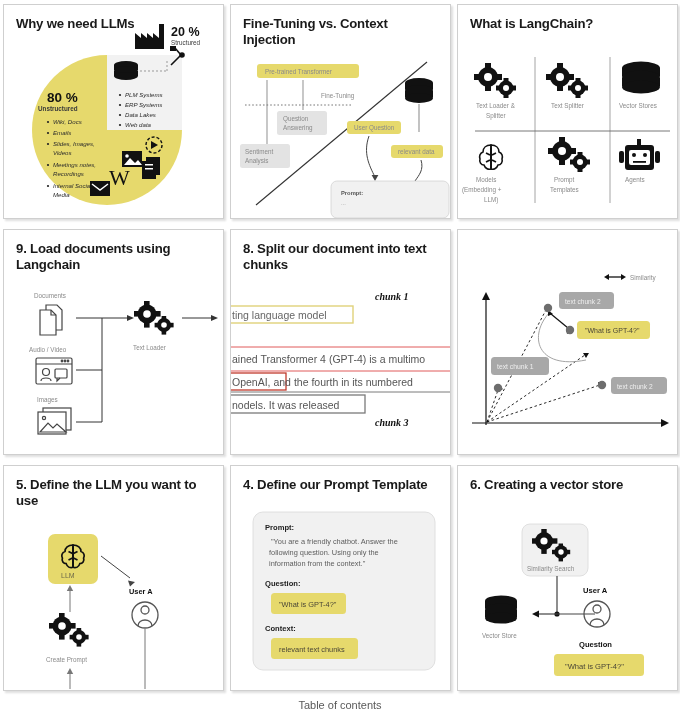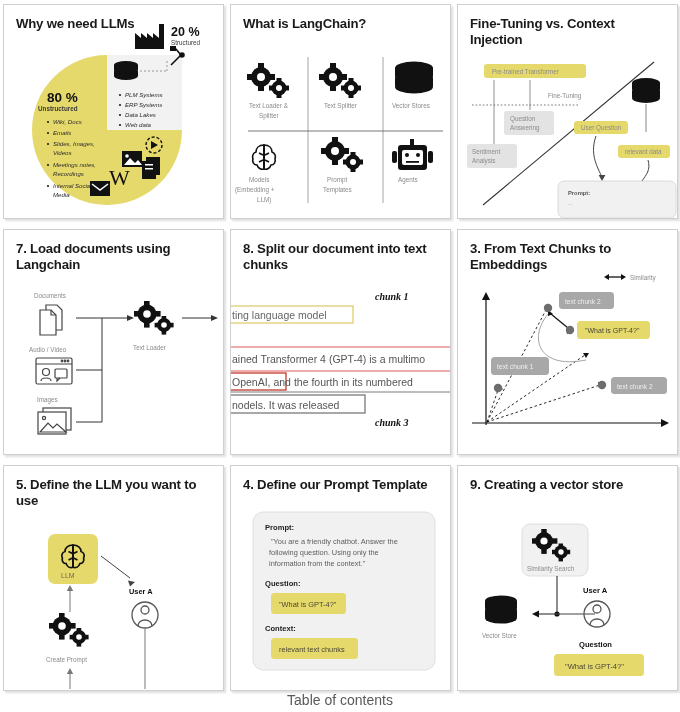--- a/index.html
+++ b/index.html
@@ -32,22 +32,22 @@
     line-height: 1.18;
     letter-spacing: -0.2px;
     position: absolute;
     left: 12px; top: 11px;
     width: 198px;
   }
   .stage { position: absolute; inset: 0; }
   svg { display: block; }
   .foot {
     width: 680px; text-align: center;
-    font-size: 14px; color: #5a5a5a;
-    margin-top: 1px;
+    font-size: 11px; color: #5a5a5a;
+    margin-top: 8px;
   }
 
   
   .gray-lbl { font-family:"Liberation Sans",sans-serif; font-size:6.3px; fill:#8a8a8a; }
   .dark-lbl { font-family:"Liberation Sans",sans-serif; font-size:6.3px; fill:#3a3a3a; }
   .ital-lbl { font-family:"Liberation Sans",sans-serif; font-size:6.1px; fill:#2b2b2b; font-style:italic; }
   .big-pct  { font-family:"Liberation Sans",sans-serif; font-weight:bold; fill:#111; }
 </style>
 </head>
 <body>
@@ -141,20 +141,86 @@
 
         <g>
           <rect x="86" y="176" width="20" height="15" fill="#111"></rect>
           <path d="M88,179 l8,6 l8,-6" fill="none" stroke="#fff" stroke-width="1.4"></path>
         </g>
       </svg>
     </div>
   </div>
 
   <div class="card">
+    <div class="title">Fine-Tuning vs. Context Injection</div>
+    <div class="stage">
+      <svg width="221" height="215" viewBox="0 0 221 215">
+
+        <line x1="25" y1="200" x2="196" y2="57" stroke="#333" stroke-width="1.1"></line>
+
+        <line x1="36" y1="75" x2="36" y2="140" stroke="#9a9a9a" stroke-width="1.1"></line>
+        <line x1="72" y1="75" x2="72" y2="105" stroke="#9a9a9a" stroke-width="1.1"></line>
+
+        <line x1="14" y1="100" x2="120" y2="100" stroke="#777" stroke-width="1" stroke-dasharray="1.6,2"></line>
+
+        <g>
+          <rect x="26" y="59" width="102" height="14" rx="3" fill="#E6D96C"></rect>
+          <text class="gray-lbl" x="34" y="69" fill="#6e6a4a">Pre-trained Transformer</text>
+        </g>
+
+        <text class="gray-lbl" x="90" y="93" font-size="7.2" fill="#8a8a8a">Fine-Tuning</text>
+
+        <g>
+          <rect x="46" y="106" width="50" height="24" rx="2.5" fill="#E3E3E3"></rect>
+          <text class="gray-lbl" x="52" y="116" fill="#7d7d7d">Question</text>
+          <text class="gray-lbl" x="52" y="125" fill="#7d7d7d">Answering</text>
+        </g>
+
+        <g>
+          <rect x="9" y="139" width="50" height="24" rx="2.5" fill="#E3E3E3"></rect>
+          <text class="gray-lbl" x="14" y="149" fill="#7d7d7d">Sentiment</text>
+          <text class="gray-lbl" x="14" y="158" fill="#7d7d7d">Analysis</text>
+        </g>
+
+        <g fill="#111">
+          <ellipse cx="188" cy="78" rx="14" ry="5"></ellipse>
+          <rect x="174" y="78" width="28" height="6"></rect>
+          <ellipse cx="188" cy="85" rx="14" ry="5"></ellipse>
+          <rect x="174" y="86" width="28" height="6"></rect>
+          <ellipse cx="188" cy="93" rx="14" ry="5"></ellipse>
+        </g>
+        <line x1="188" y1="99" x2="188" y2="127" stroke="#9a9a9a" stroke-width="1.2"></line>
+
+        <g>
+          <rect x="116" y="116" width="54" height="13" rx="3" fill="#E6D96C"></rect>
+          <text class="gray-lbl" x="123" y="125" font-size="5.6" fill="#6e6a4a">User Question</text>
+        </g>
+
+        <g>
+          <rect x="160" y="140" width="52" height="13" rx="3" fill="#E6D96C"></rect>
+          <text class="gray-lbl" x="167" y="149" font-size="5.6" fill="#6e6a4a">relevant data</text>
+        </g>
+
+        <g fill="none" stroke="#444" stroke-width="1">
+          <path d="M138,131 C132,148 138,160 144,172"></path>
+          <path d="M190,155 C193,165 188,170 184,176"></path>
+        </g>
+        <path d="M144,176 l-3.4,-6 l6.8,0 z" fill="#444"></path>
+        <path d="M183,180 l5.6,-3.8 l-1.6,6.6 z" fill="#444"></path>
+
+        <g>
+          <rect x="100" y="176" width="118" height="37" rx="6" fill="#F1F1F1" stroke="#D3D3D3" stroke-width="0.8"></rect>
+          <text x="110" y="190" font-family="Liberation Sans, sans-serif" font-size="5.8" font-weight="bold" fill="#555">Prompt:</text>
+          <text x="110" y="200" font-family="Liberation Sans, sans-serif" font-size="5.8" fill="#8d8d8d">...</text>
+        </g>
+      </svg>
+    </div>
+  </div>
+
+  <div class="card">
     <div class="title">What is LangChain?</div>
     <div class="stage">
       <svg width="221" height="215" viewBox="0 0 221 215">
 
         <line x1="77" y1="52" x2="77" y2="198" stroke="#9a9a9a" stroke-width="0.9"></line>
         <line x1="152" y1="52" x2="152" y2="198" stroke="#9a9a9a" stroke-width="0.9"></line>
         <line x1="17" y1="126" x2="212" y2="126" stroke="#6a6a6a" stroke-width="0.9"></line>
 
         <g>
           <g fill="#111">
@@ -249,87 +315,21 @@
             <rect x="161" y="146" width="5" height="12" rx="2"></rect>
             <rect x="197" y="146" width="5" height="12" rx="2"></rect>
           </g>
           <text class="gray-lbl" x="167" y="177" font-size="6.6">Agents</text>
         </g>
       </svg>
     </div>
   </div>
 
   <div class="card">
-    <div class="title">Fine-Tuning vs. Context Injection</div>
-    <div class="stage">
-      <svg width="221" height="215" viewBox="0 0 221 215">
-
-        <line x1="25" y1="200" x2="196" y2="57" stroke="#333" stroke-width="1.1"></line>
-
-        <line x1="36" y1="75" x2="36" y2="140" stroke="#9a9a9a" stroke-width="1.1"></line>
-        <line x1="72" y1="75" x2="72" y2="105" stroke="#9a9a9a" stroke-width="1.1"></line>
-
-        <line x1="14" y1="100" x2="120" y2="100" stroke="#777" stroke-width="1" stroke-dasharray="1.6,2"></line>
-
-        <g>
-          <rect x="26" y="59" width="102" height="14" rx="3" fill="#E6D96C"></rect>
-          <text class="gray-lbl" x="34" y="69" fill="#6e6a4a">Pre-trained Transformer</text>
-        </g>
-
-        <text class="gray-lbl" x="90" y="93" font-size="7.2" fill="#8a8a8a">Fine-Tuning</text>
-
-        <g>
-          <rect x="46" y="106" width="50" height="24" rx="2.5" fill="#E3E3E3"></rect>
-          <text class="gray-lbl" x="52" y="116" fill="#7d7d7d">Question</text>
-          <text class="gray-lbl" x="52" y="125" fill="#7d7d7d">Answering</text>
-        </g>
-
-        <g>
-          <rect x="9" y="139" width="50" height="24" rx="2.5" fill="#E3E3E3"></rect>
-          <text class="gray-lbl" x="14" y="149" fill="#7d7d7d">Sentiment</text>
-          <text class="gray-lbl" x="14" y="158" fill="#7d7d7d">Analysis</text>
-        </g>
-
-        <g fill="#111">
-          <ellipse cx="188" cy="78" rx="14" ry="5"></ellipse>
-          <rect x="174" y="78" width="28" height="6"></rect>
-          <ellipse cx="188" cy="85" rx="14" ry="5"></ellipse>
-          <rect x="174" y="86" width="28" height="6"></rect>
-          <ellipse cx="188" cy="93" rx="14" ry="5"></ellipse>
-        </g>
-        <line x1="188" y1="99" x2="188" y2="127" stroke="#9a9a9a" stroke-width="1.2"></line>
-
-        <g>
-          <rect x="116" y="116" width="54" height="13" rx="3" fill="#E6D96C"></rect>
-          <text class="gray-lbl" x="123" y="125" font-size="5.6" fill="#6e6a4a">User Question</text>
-        </g>
-
-        <g>
-          <rect x="160" y="140" width="52" height="13" rx="3" fill="#E6D96C"></rect>
-          <text class="gray-lbl" x="167" y="149" font-size="5.6" fill="#6e6a4a">relevant data</text>
-        </g>
-
-        <g fill="none" stroke="#444" stroke-width="1">
-          <path d="M138,131 C132,148 138,160 144,172"></path>
-          <path d="M190,155 C193,165 188,170 184,176"></path>
-        </g>
-        <path d="M144,176 l-3.4,-6 l6.8,0 z" fill="#444"></path>
-        <path d="M183,180 l5.6,-3.8 l-1.6,6.6 z" fill="#444"></path>
-
-        <g>
-          <rect x="100" y="176" width="118" height="37" rx="6" fill="#F1F1F1" stroke="#D3D3D3" stroke-width="0.8"></rect>
-          <text x="110" y="190" font-family="Liberation Sans, sans-serif" font-size="5.8" font-weight="bold" fill="#555">Prompt:</text>
-          <text x="110" y="200" font-family="Liberation Sans, sans-serif" font-size="5.8" fill="#8d8d8d">...</text>
-        </g>
-      </svg>
-    </div>
-  </div>
-
-  <div class="card">
-    <div class="title">7. Load documents using Langchain</div>
+    <div class="title">9. Load documents using Langchain</div>
     <div class="stage">
       <svg width="221" height="226" viewBox="0 0 221 226">
 
         <text class="gray-lbl" x="30" y="68" font-size="7" fill="#3a3a3a">Documents</text>
         <g fill="none" stroke="#444" stroke-width="1.2">
           <path d="M42,75 l11,0 l5,5 l0,20 l-16,0 z"></path>
           <path d="M36,80 l11,0 l5,5 l0,20 l-16,0 z" fill="#fff"></path>
           <path d="M47,80 l0,5 l5,0"></path>
         </g>
 
@@ -404,21 +404,20 @@
 
         <rect x="-2" y="165" width="136" height="18" fill="none" stroke="#7A7A7A" stroke-width="1.3"></rect>
         <text x="1" y="179" font-family="Liberation Sans, sans-serif" font-size="10.5" fill="#555">nodels. It was released</text>
 
         <text x="144" y="196" font-family="Liberation Serif, serif" font-style="italic" font-weight="bold" font-size="10" fill="#111">chunk 3</text>
       </svg>
     </div>
   </div>
 
   <div class="card">
-    <div class="title">3. From Text Chunks to Embeddings</div>
     <div class="stage">
       <svg width="221" height="226" viewBox="0 0 221 226">
 
         <g>
           <line x1="148" y1="47" x2="166" y2="47" stroke="#111" stroke-width="1.3"></line>
           <path d="M146,47 l5,-3 l0,6 z" fill="#111"></path>
           <path d="M168,47 l-5,-3 l0,6 z" fill="#111"></path>
           <text class="gray-lbl" x="172" y="50" font-size="7.2" fill="#4a4a4a">Similarity</text>
         </g>
 
@@ -550,21 +549,21 @@
         <text x="34" y="165" font-family="Liberation Sans, sans-serif" font-size="7.6" font-weight="bold" fill="#222">Context:</text>
         <g>
           <rect x="40" y="172" width="87" height="21" rx="3.5" fill="#E6D96C"></rect>
           <text x="48" y="186" font-family="Liberation Sans, sans-serif" font-size="7.4" fill="#4a4636">relevant text chunks</text>
         </g>
       </svg>
     </div>
   </div>
 
   <div class="card">
-    <div class="title">9. Creating a vector store</div>
+    <div class="title">6. Creating a vector store</div>
     <div class="stage">
       <svg width="221" height="226" viewBox="0 0 221 226">
 
         <g>
           <rect x="64" y="58" width="66" height="52" rx="8" fill="#F1F1F1" stroke="#DCDCDC" stroke-width="0.9"></rect>
           <g fill="#111">
             <circle cx="86" cy="75" r="9"></circle>
               <circle cx="86" cy="75" r="3.6" fill="#fff"></circle>
             <rect x="83.3" y="63" width="5.4" height="5.4"></rect>
               <rect x="83.3" y="82.5" width="5.4" height="5.4"></rect>

